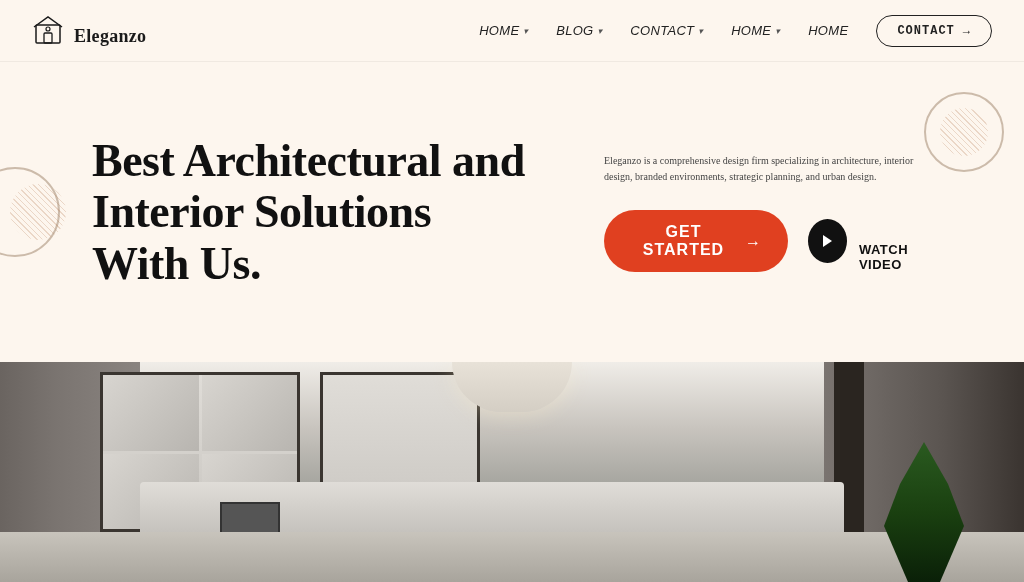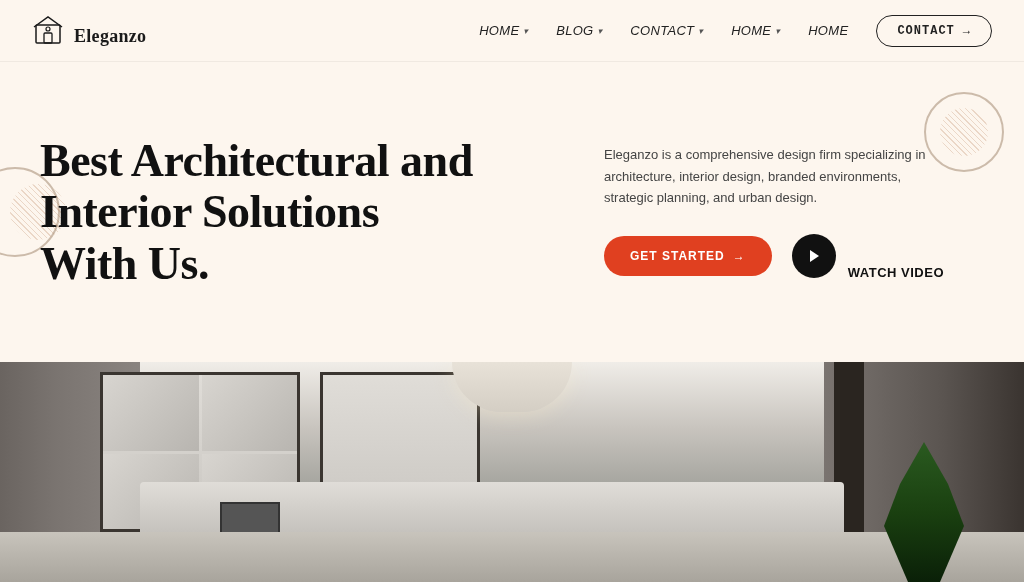--- a/index.html
+++ b/index.html
@@ -67,21 +67,21 @@
       letter-spacing: 1px;
       text-transform: uppercase;
       cursor: pointer;
       background: transparent;
       color: #222;
     }
 
     
     .hero {
       background: #fdf6ee;
-      padding: 40px 80px 40px 40px;
+      padding: 40px 80px 40px 92px;
       display: flex;
       align-items: center;
       justify-content: space-between;
       position: relative;
       min-height: 300px;
       overflow: hidden;
     }
     .hero-left {
       max-width: 440px;
       position: relative;
@@ -97,37 +97,37 @@
     }
     .hero-right {
       max-width: 340px;
       display: flex;
       flex-direction: column;
       gap: 24px;
       position: relative;
       z-index: 2;
     }
     .hero-desc {
-      font-size: 13px;
+      font-size: 10px;
       line-height: 1.65;
       color: #444;
-      font-family: Liberation Sans, sans-serif;
+      font-family: Liberation Serif, serif;
     }
     .hero-actions {
       display: flex;
       align-items: center;
       gap: 20px;
     }
     .get-started-btn {
       background: #e04020;
       color: #fff;
       border: none;
       border-radius: 50px;
       padding: 13px 26px;
-      font-size: 12px;
+      font-size: 16px;
       font-family: Arial, sans-serif;
       font-weight: 700;
       letter-spacing: 1px;
       text-transform: uppercase;
       cursor: pointer;
       display: flex;
       align-items: center;
       gap: 8px;
     }
     .watch-video-area {

